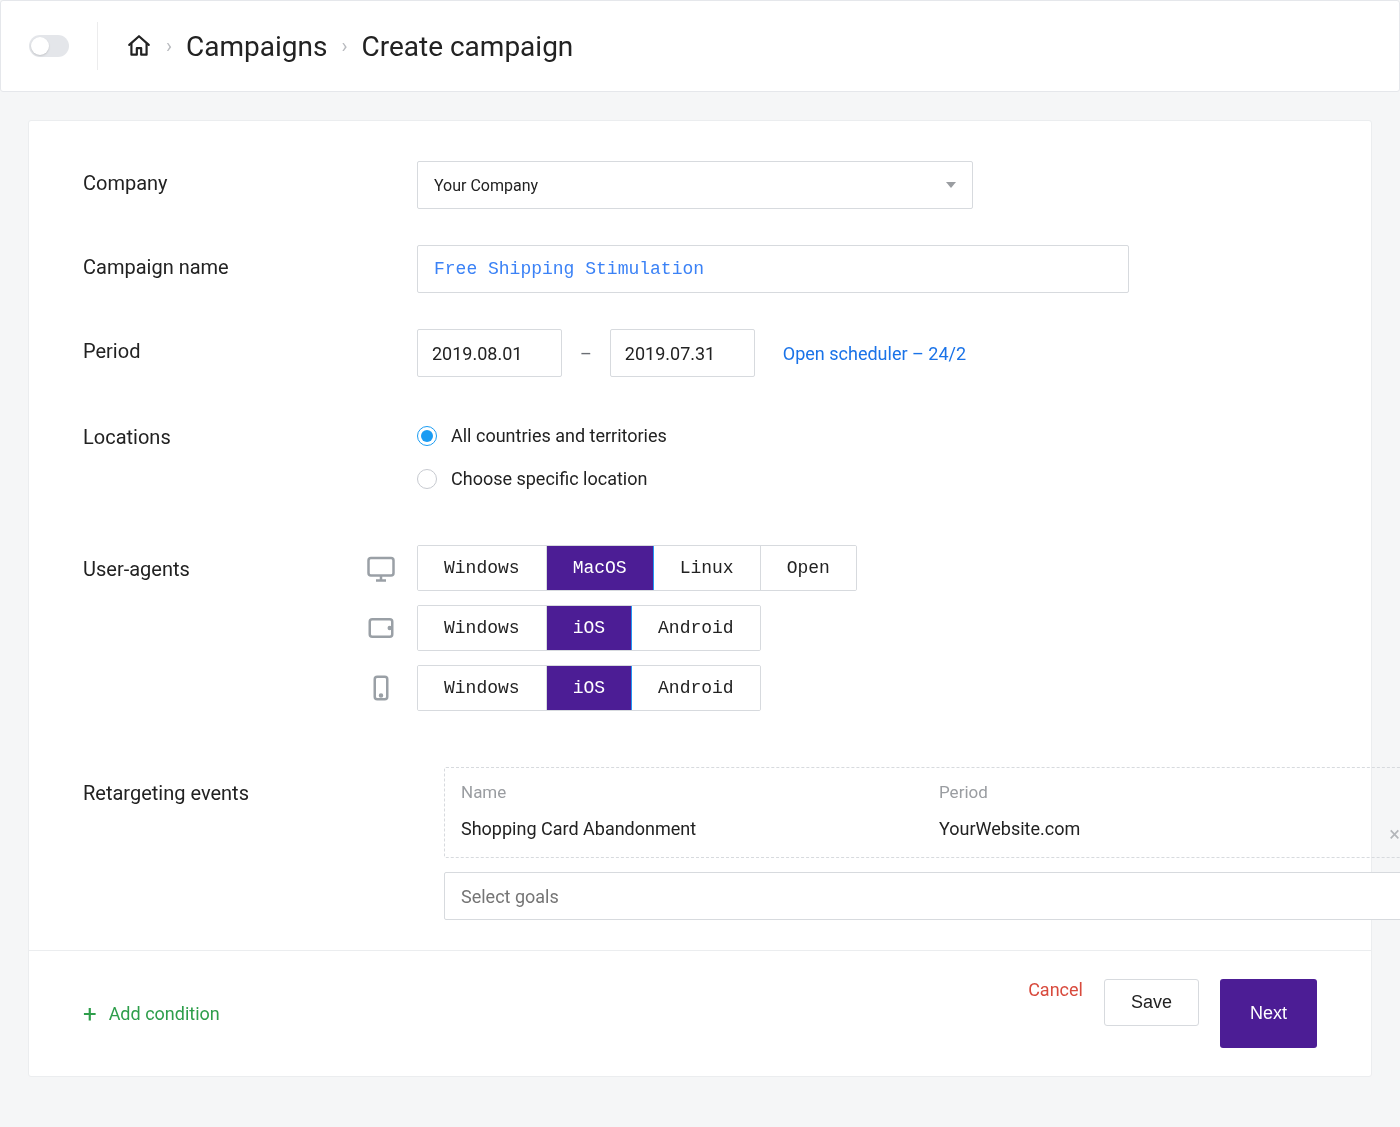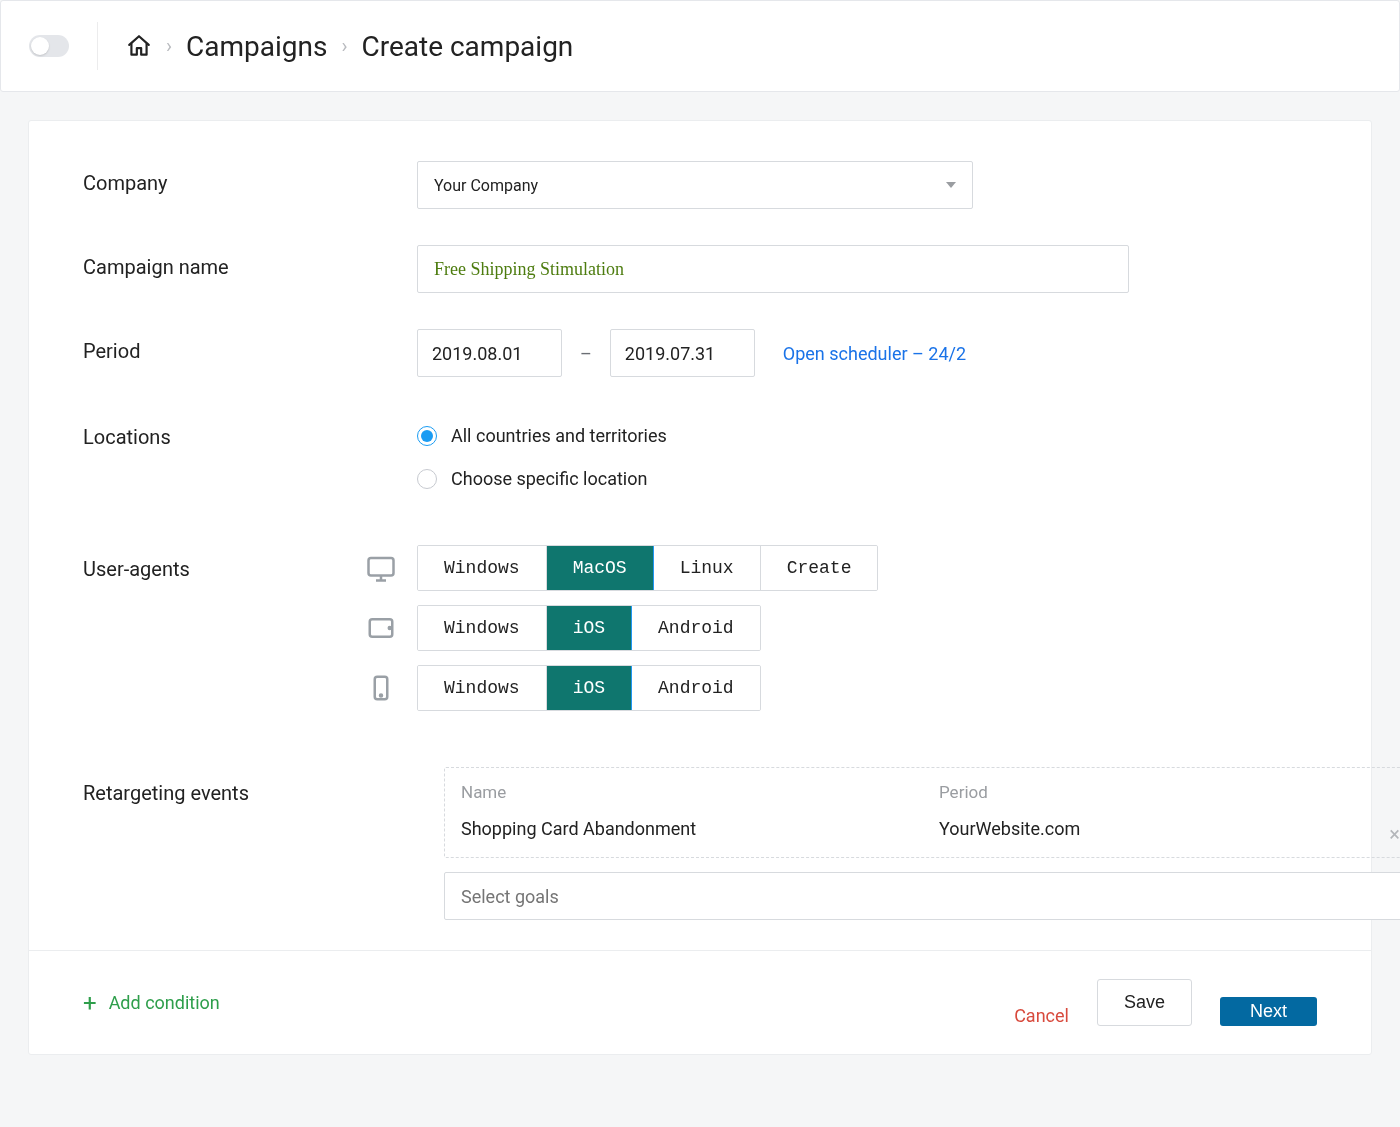--- a/index.html
+++ b/index.html
@@ -13,53 +13,53 @@
 .bc-sep { color: #b9bbbf; margin: 0 14px; font-size: 20px; }
 .bc-link { font-size: 28px; color: #222; }
 .bc-current { font-size: 28px; color: #222; }
 .card { background: #fff; border: 1px solid #ebedef; border-radius: 3px; margin: 28px; padding: 40px 0 0 0; }
 .row { display: flex; align-items: flex-start; padding: 0 54px 36px 54px; }
 .row-tight { padding-bottom: 48px; }
 .label-col { width: 334px; flex-shrink: 0; font-size: 20px; color: #222; padding-top: 10px; }
 .field-col { flex: 1; }
 .select { width: 556px; height: 48px; border: 1px solid #d7dade; border-radius: 2px; display: flex; align-items: center; padding: 0 16px; justify-content: space-between; cursor: pointer; }
 .select .caret { width: 0; height: 0; border-left: 5px solid transparent; border-right: 5px solid transparent; border-top: 6px solid #9a9da1; }
-.text-input { width: 712px; height: 48px; border: 1px solid #d7dade; border-radius: 2px; padding: 0 16px; font-size: 18px; color: #4d7c0f; outline: none; font-family: Liberation Serif, serif; }
+.text-input { width: 712px; height: 48px; border: 1px solid #d7dade; border-radius: 2px; padding: 0 16px; font-size: 18px; color: #3b82f6; outline: none; font-family: Liberation Mono, monospace; }
 .period-row { display: flex; align-items: center; gap: 18px; }
 .date-input { width: 145px; height: 48px; border: 1px solid #d7dade; border-radius: 2px; padding: 0 14px; font-size: 18px; color: #222; text-align: left; outline: none; font-family: inherit; }
 .dash { color: #6b6e74; font-size: 18px; }
 .link-blue { color: #1a73e8; font-size: 18px; cursor: pointer; }
 .radio-row { display: flex; align-items: center; gap: 14px; margin-bottom: 22px; cursor: pointer; }
 .radio-row:last-child { margin-bottom: 0; }
 .radio { width: 20px; height: 20px; border: 1px solid #c7cad0; border-radius: 50%; position: relative; flex-shrink: 0; }
 .radio.checked { border-color: #1a9cf3; }
 .radio.checked::after { content: ""; position: absolute; left: 3px; top: 3px; width: 12px; height: 12px; background: #1a9cf3; border-radius: 50%; }
 .radio-label { font-size: 18px; color: #222; }
 .ua-col { display: flex; flex-direction: column; gap: 14px; }
 .ua-row { display: flex; align-items: center; gap: 18px; font-family: Liberation Mono, monospace; }
 .ua-ico { width: 36px; display: flex; justify-content: center; color: #9aa0a6; }
 .ua-ico svg { width: 30px; height: 30px; display: block; }
 .seg-group { display: flex; border: 1px solid #d7dade; border-radius: 2px; overflow: hidden; }
 .seg { padding: 12px 26px; font-size: 18px; color: #222; border-right: 1px solid #d7dade; cursor: pointer; background: #fff; }
 .seg:last-child { border-right: none; }
-.seg.active { background: #0f766e; color: #fff; border-right-color: #2196f3; }
+.seg.active { background: #4c1d95; color: #fff; border-right-color: #2196f3; }
 .retarget-box { border: 1px dashed #d7dade; border-radius: 2px; padding: 14px 16px 18px 16px; width: 975px; position: relative; }
 .rt-head { display: flex; color: #9a9da1; font-size: 17px; margin-bottom: 16px; }
 .rt-col1 { width: 478px; }
 .rt-col2 { flex: 1; }
 .rt-row { display: flex; font-size: 18px; color: #222; }
 .rt-close { position: absolute; right: 18px; top: 54px; color: #b3b6ba; font-size: 20px; cursor: pointer; }
 .goals-input { width: 975px; height: 48px; border: 1px solid #d7dade; border-radius: 2px; padding: 0 16px; font-size: 18px; color: #737373; outline: none; margin-top: 14px; font-family: inherit; }
 .footer { border-top: 1px solid #ebedef; display: flex; align-items: center; justify-content: space-between; padding: 28px 54px; margin-top: 18px; }
 .add-cond { display: flex; align-items: center; gap: 12px; color: #2e9e4b; font-size: 18px; cursor: pointer; }
 .add-cond .plus { font-size: 24px; font-weight: 400; line-height: 1; }
-.footer-actions { display: flex; align-items: flex-end; gap: 28px; }
+.footer-actions { display: flex; align-items: flex-start; gap: 21px; }
 .btn-cancel { color: #d84a3d; font-size: 18px; cursor: pointer; }
 .btn-save { border: 1px solid #d7dade; background: #fff; border-radius: 3px; padding: 12px 26px; font-size: 18px; cursor: pointer; color: #222; }
-.btn-next { background: #0369a1; color: #fff; border: none; border-radius: 3px; padding: 4px 30px; font-size: 18px; cursor: pointer; }
+.btn-next { background: #4c1d95; color: #fff; border: none; border-radius: 3px; padding: 24px 30px; font-size: 18px; cursor: pointer; }
 </style>
 </head>
 <body>
 
 <div class="page">
 
   <div class="topbar">
     <div class="toggle-pill"></div>
     <div class="tb-divider"></div>
     <span class="home-ico">
@@ -124,21 +124,21 @@
           <span class="ua-ico">
             <svg viewBox="0 0 24 24" fill="none" stroke="#9aa0a6" stroke-width="2">
                 <rect x="2" y="4" width="20" height="14" rx="2"></rect>
                 <path d="M8 22h8M12 18v4"></path>
               </svg>
           </span>
           <div class="seg-group">
             <div class="seg">Windows</div>
             <div class="seg active">MacOS</div>
             <div class="seg">Linux</div>
-            <div class="seg">Create</div>
+            <div class="seg">Open</div>
           </div>
         </div>
         <div class="ua-row">
           <span class="ua-ico">
             <svg viewBox="0 0 24 24" fill="none" stroke="#9aa0a6" stroke-width="2">
                 <rect x="3" y="5" width="18" height="14" rx="2"></rect>
                 <circle cx="19" cy="12" r="0.8" fill="#9aa0a6"></circle>
               </svg>
           </span>
           <div class="seg-group">

